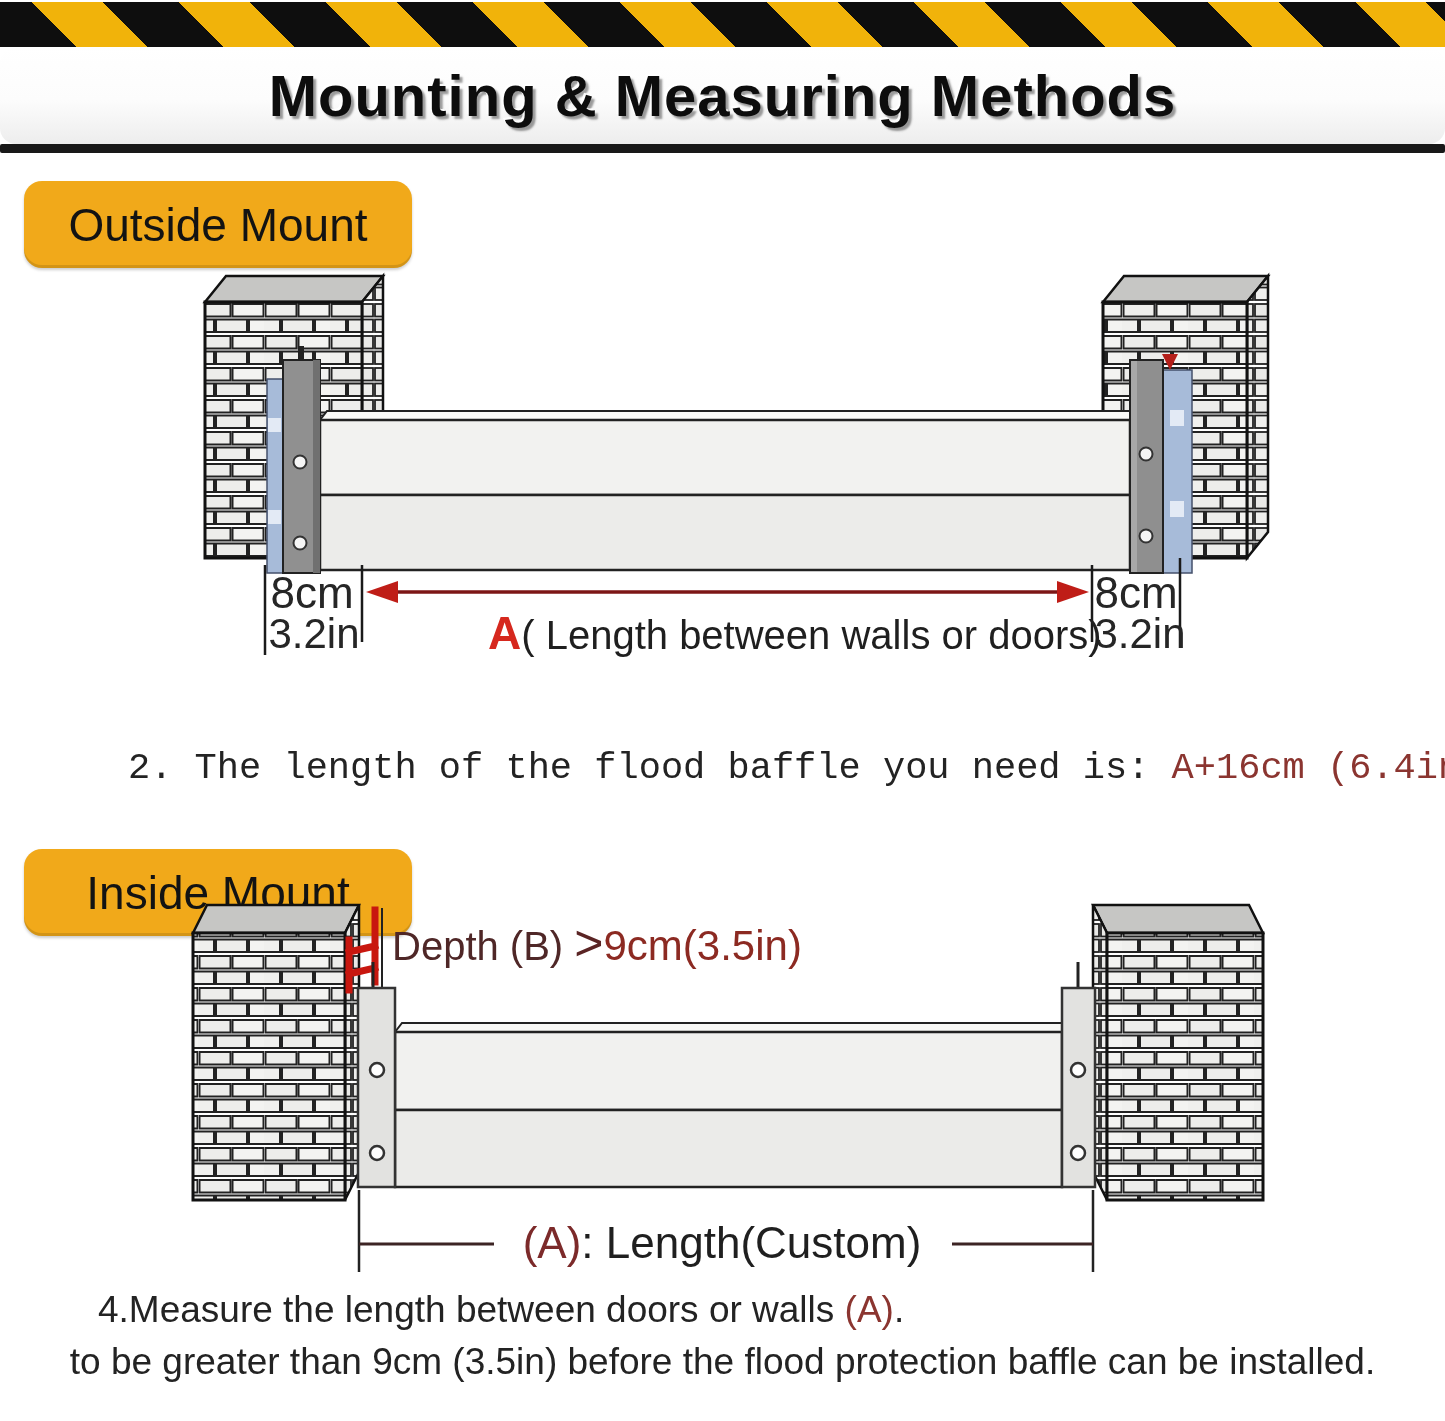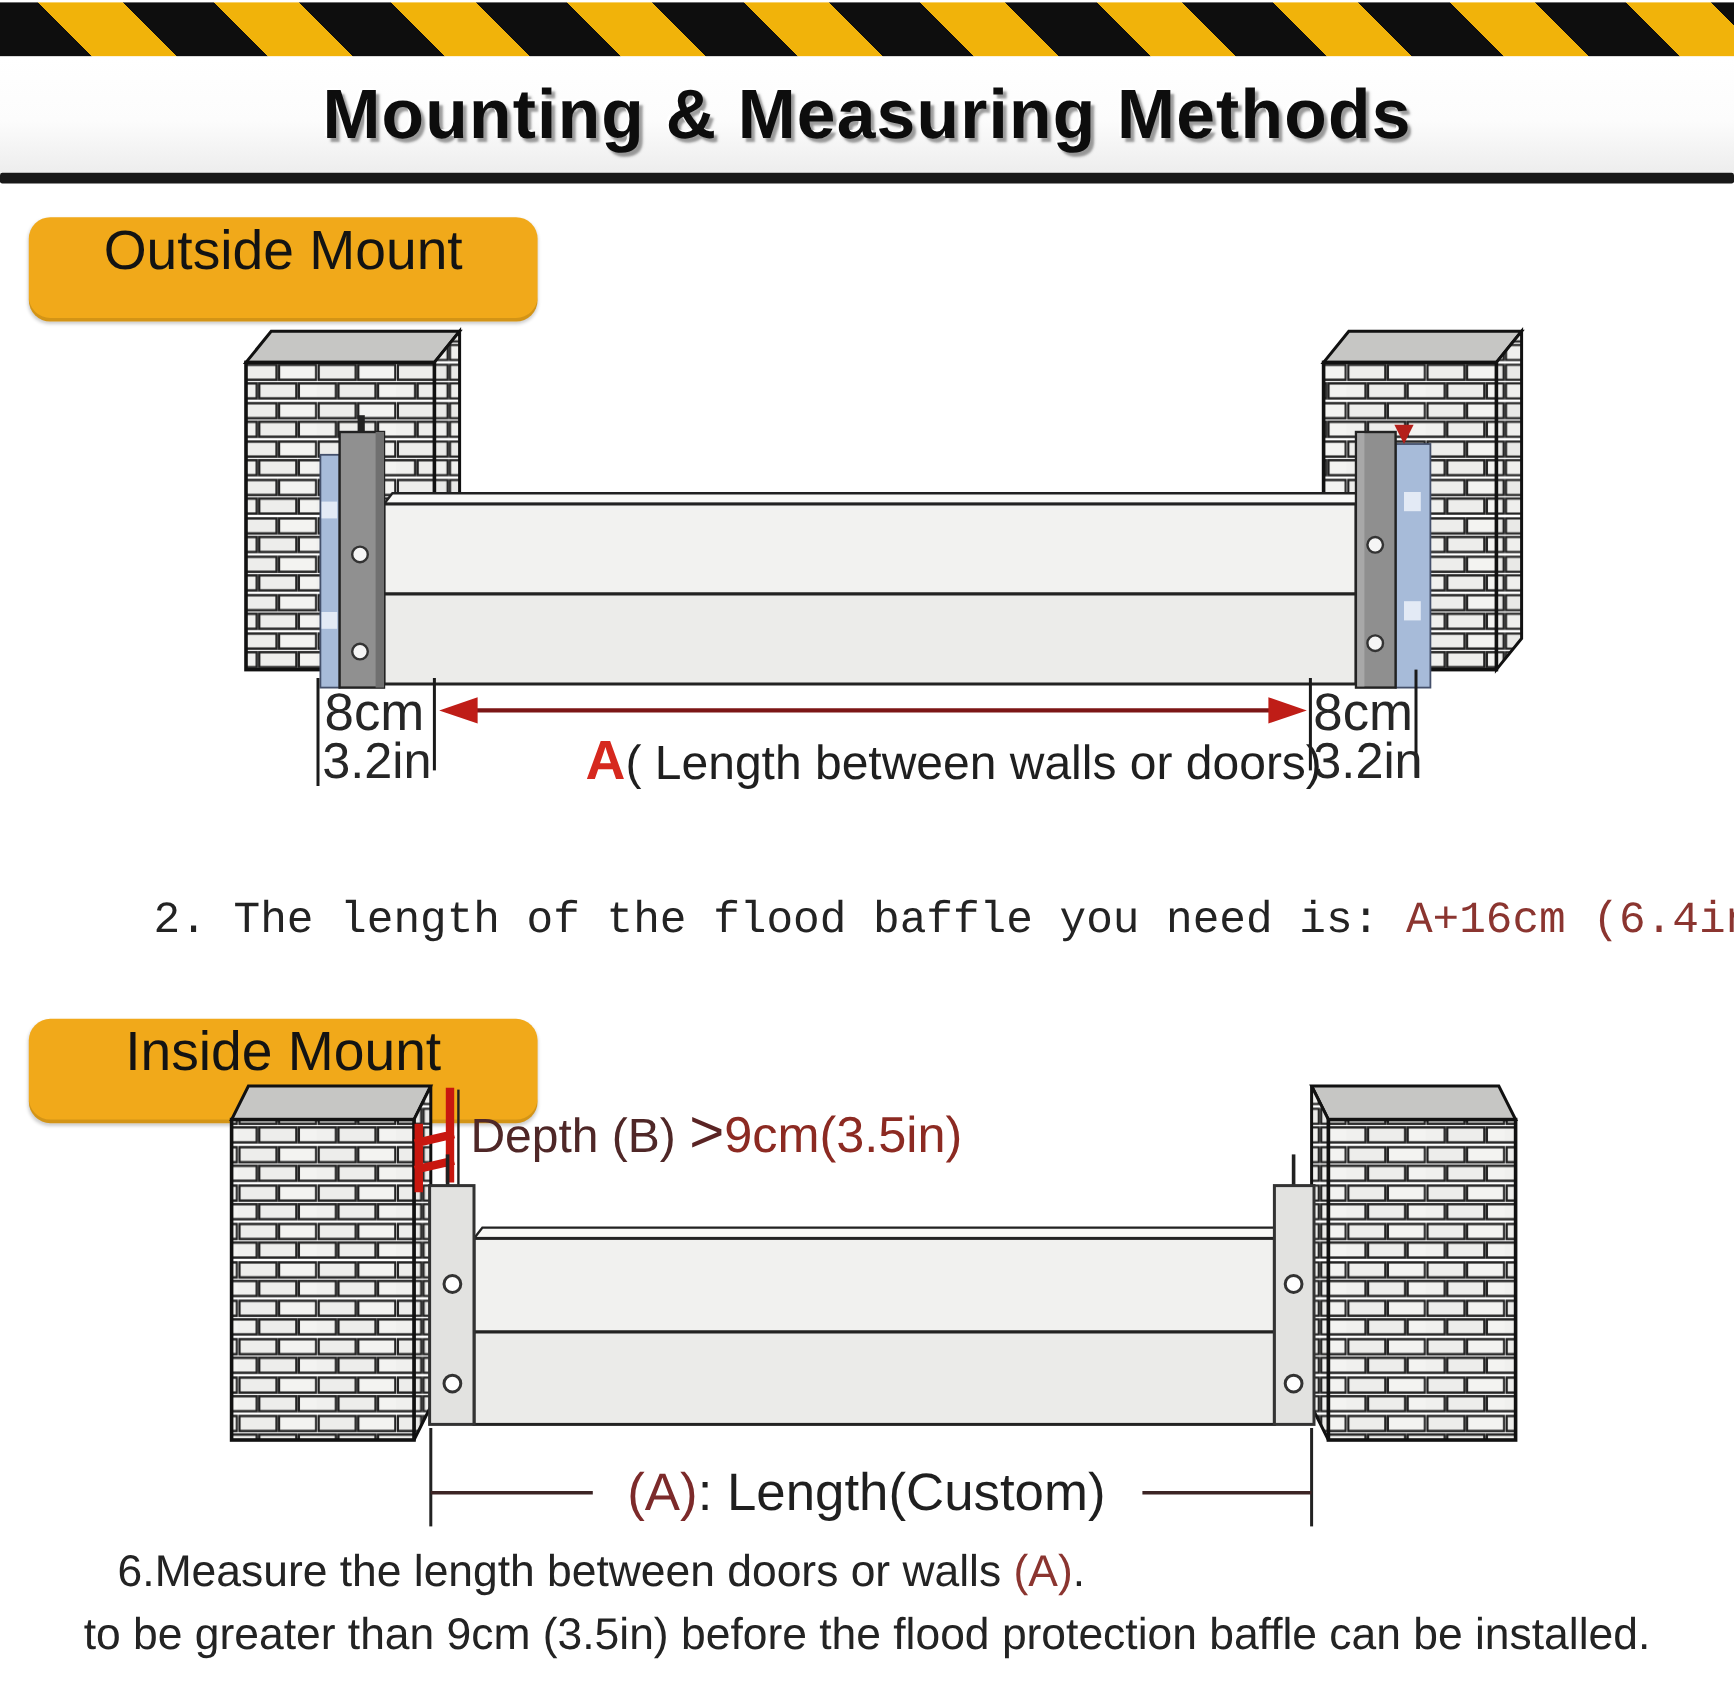--- a/index.html
+++ b/index.html
@@ -4,28 +4,28 @@
 <style>
   html,body{margin:0;padding:0;background:#ffffff;}
   .page{position:relative;width:1445px;height:1421px;background:#ffffff;overflow:hidden;
         font-family:"Liberation Sans",sans-serif;}
 
   
   .tape{position:absolute;left:0;top:2px;width:100%;height:45px;
         background:repeating-linear-gradient(45deg,#0e0e0e 0 54px,#f1b30a 54px 104px);}
   .title-band{position:absolute;left:0;top:47px;width:100%;height:97px;
         background:linear-gradient(180deg,#ffffff 0%,#fcfcfc 55%,#ededed 100%);
-        display:flex;align-items:center;justify-content:center;}
+        display:flex;align-items:center;justify-content:center;border-radius:16px;}
   .title-band h1{margin:0;font-size:58px;font-weight:bold;color:#0d0d0d;letter-spacing:1px;
         text-shadow:-2px -2px 0 rgba(255,255,255,.9), 3px 3px 2px rgba(60,60,60,.5);}
   .black-bar{position:absolute;left:0;top:144px;width:100%;height:9px;background:#181818;border-radius:2px;}
 
   
-  .badge{position:absolute;left:24px;width:424px;height:87px;background:#f1a91a;border-radius:18px;
-        display:flex;justify-content:center;font-size:46px;color:#131313;
+  .badge{position:absolute;left:24px;width:388px;height:87px;background:#f1a91a;border-radius:18px;
+        display:flex;align-items:center;justify-content:center;font-size:46px;color:#131313;
         box-shadow:inset 0 -3px 0 rgba(0,0,0,.12), 0 2px 3px rgba(0,0,0,.20);}
   .badge-outside{top:181px;}
   .badge-inside{top:812px;margin-top:37px;}
 
   
   svg.diagram{position:absolute;left:0;display:block;}
   #svg-outside{top:270px;}
   #svg-inside{top:890px;}
   svg text{font-family:"Liberation Sans",sans-serif;}
 
@@ -201,21 +201,21 @@
     <g>
       <line x1="359" y1="300" x2="359" y2="382" stroke="#222" stroke-width="2.5"></line>
       <line x1="1093" y1="300" x2="1093" y2="382" stroke="#222" stroke-width="2.5"></line>
       <line x1="359" y1="354" x2="494" y2="354" stroke="#3c2424" stroke-width="3"></line>
       <line x1="952" y1="354" x2="1093" y2="354" stroke="#3c2424" stroke-width="3"></line>
     </g>
     <text x="722" y="368" font-size="44" text-anchor="middle"><tspan fill="#7c2a2a">(A)</tspan><tspan fill="#1f1f1f">: Length(Custom)</tspan></text>
   </svg>
 
   <div class="step step-i1">
-    <span>6.Measure the length between doors or walls </span><span class="hl">(A)</span><span>.</span>
+    <span>4.Measure the length between doors or walls </span><span class="hl">(A)</span><span>.</span>
   </div>
   <div class="step-i2">
     <div>
       <span>to be greater than 9cm (3.5in) before the flood protection baffle can be installed.</span>
     </div>
   </div>
 
 </div>
 
 </body></html>

